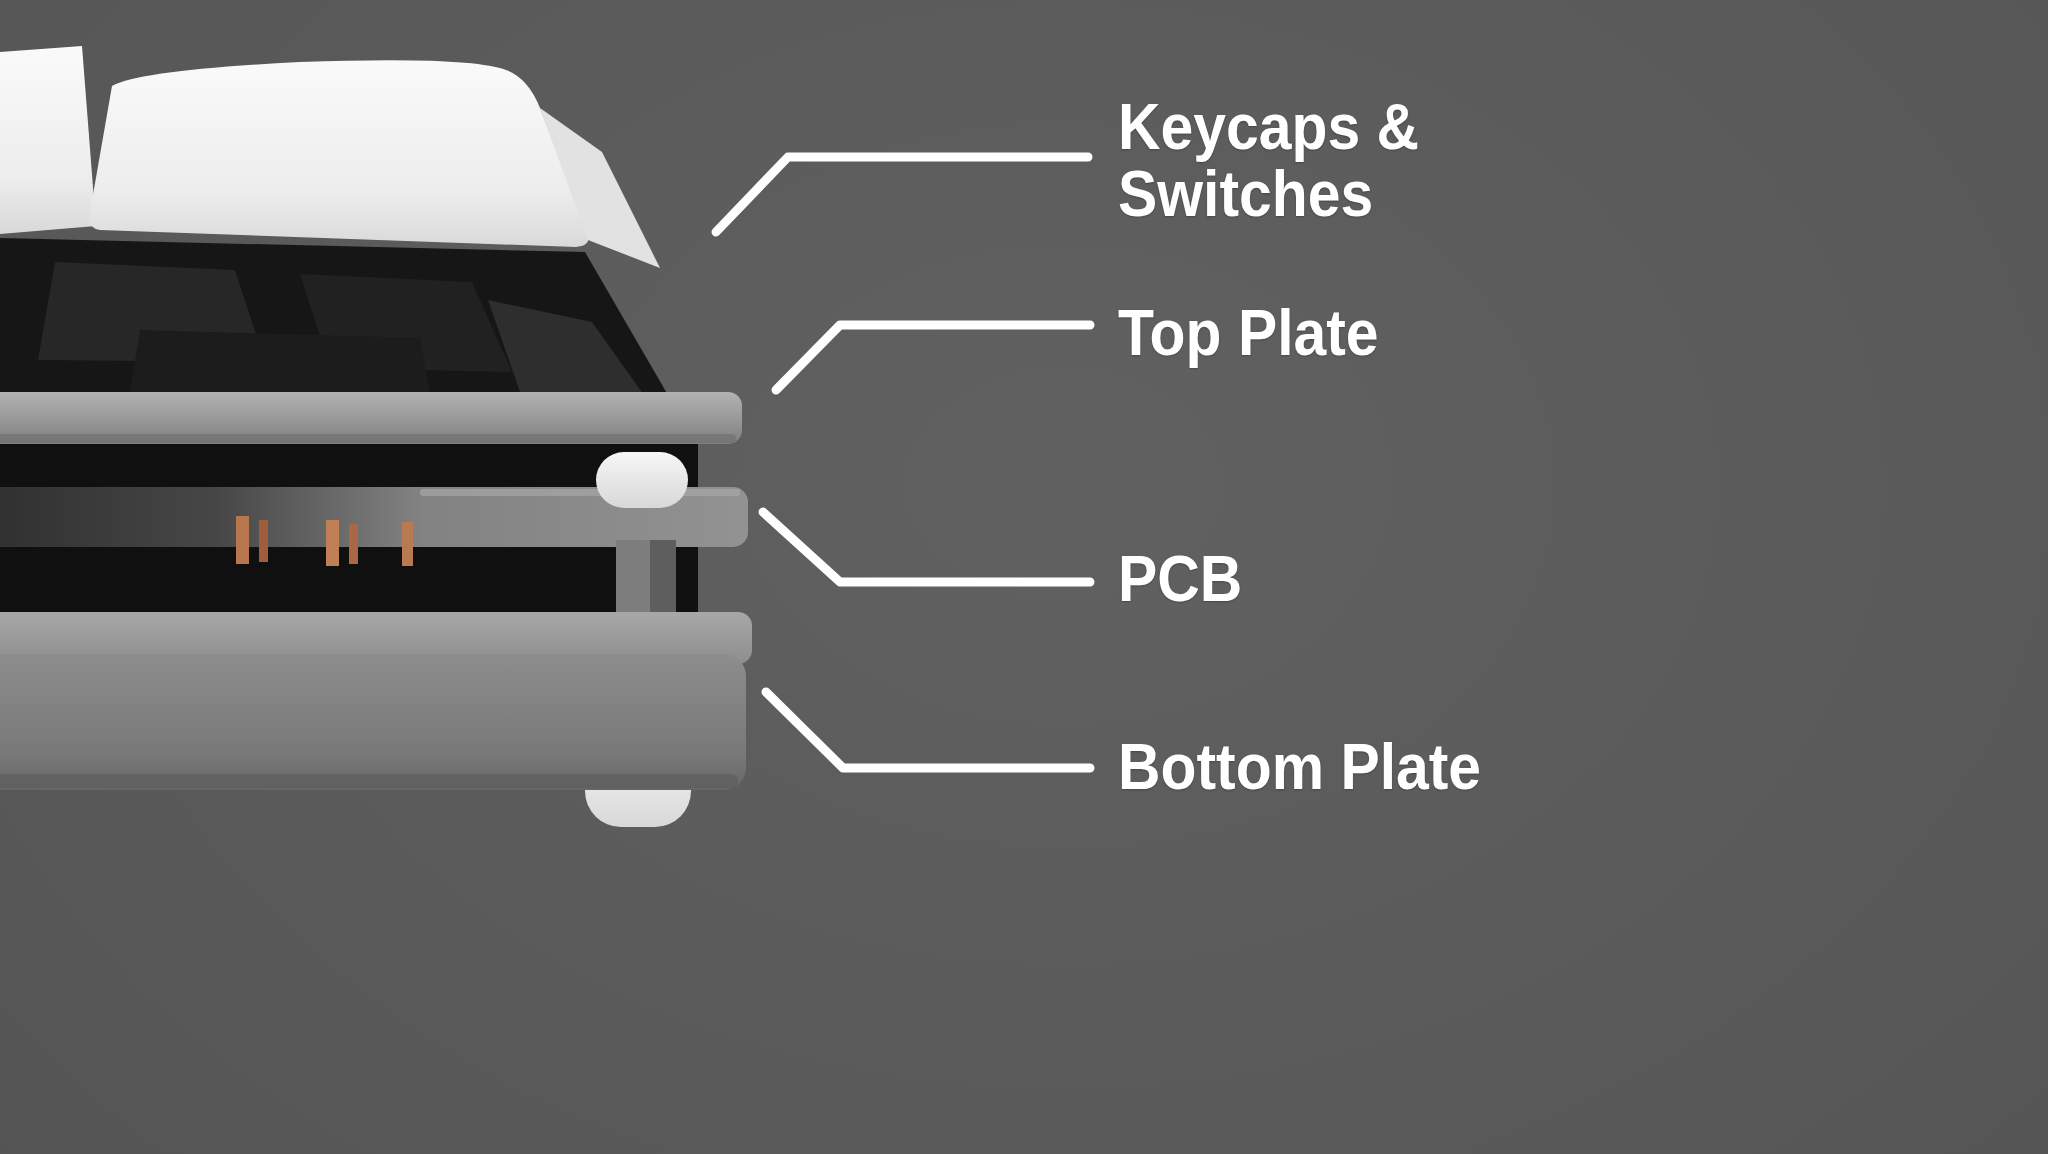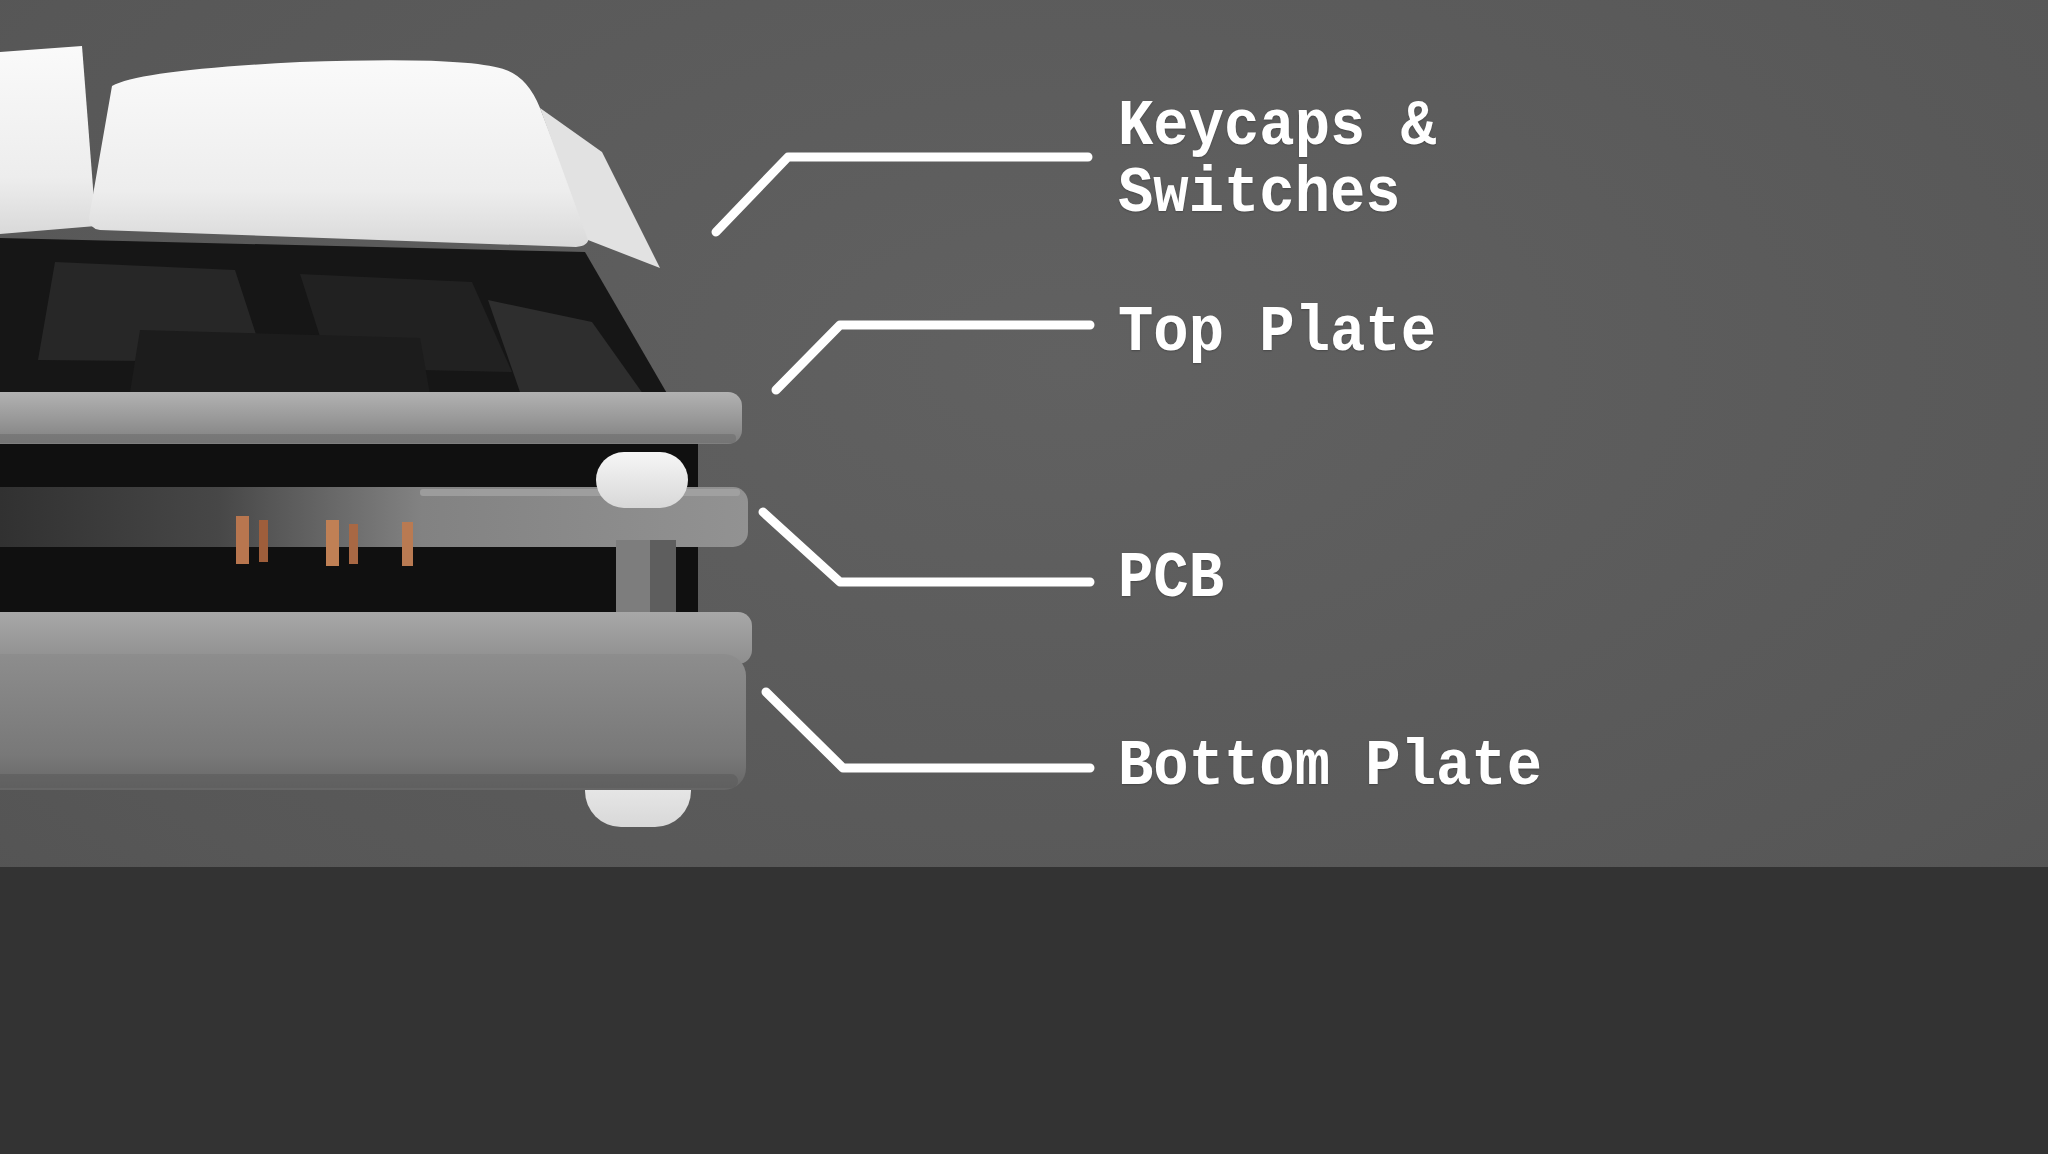--- a/index.html
+++ b/index.html
@@ -3,24 +3,24 @@
 <meta charset="utf-8">
 <style>
   html, body {
     margin: 0;
     padding: 0;
     background: #333;
   }
   .canvas {
     position: relative;
     width: 2048px;
-    height: 867px;
+    height: 1154px;
     overflow: hidden;
     background: radial-gradient(130% 170% at 52% 42%, #616161 0%, #575757 45%, #454545 100%);
-    font-family: Liberation Mono, monospace;
+    font-family: Liberation Sans, sans-serif;
   }
   .illustration {
     position: absolute;
     left: 0; top: 0;
     width: 2048px;
     height: 1154px;
     display: block;
   }
   .label {
     position: absolute;

